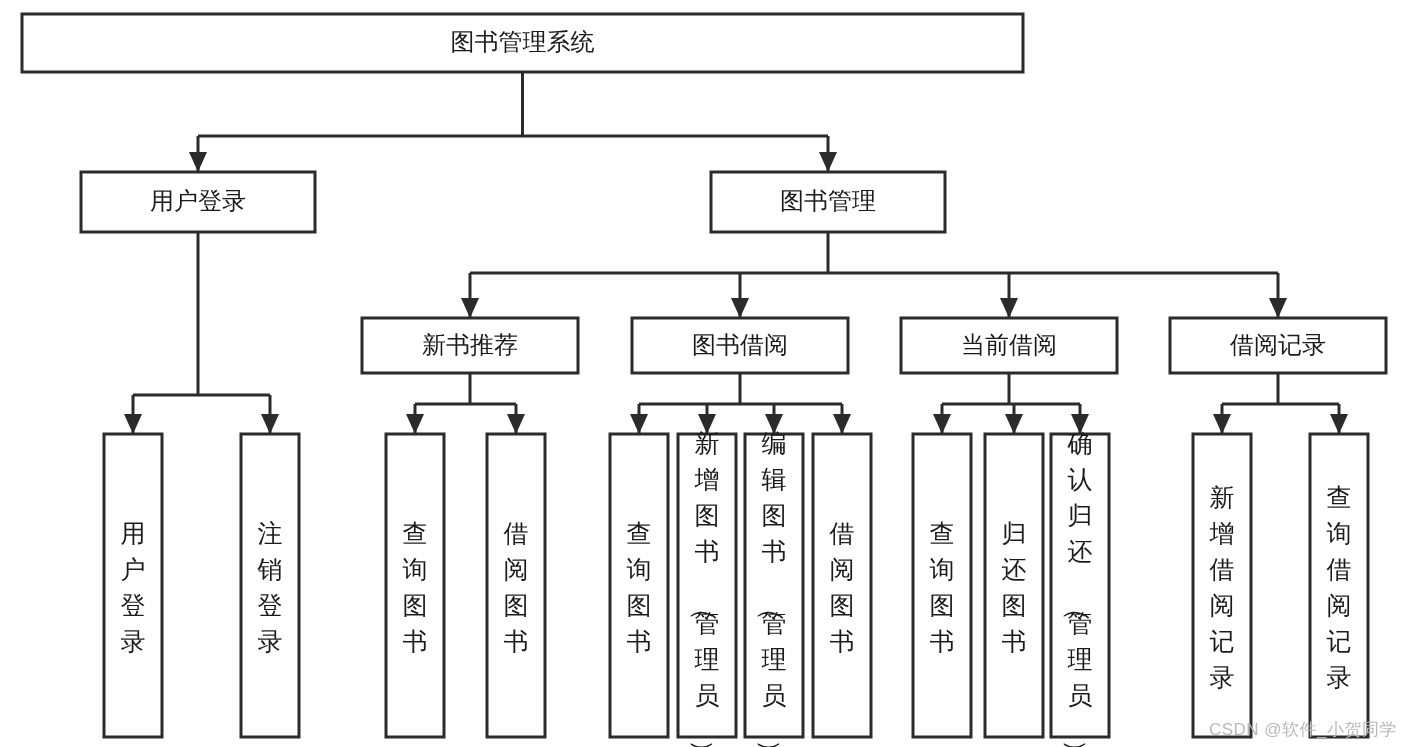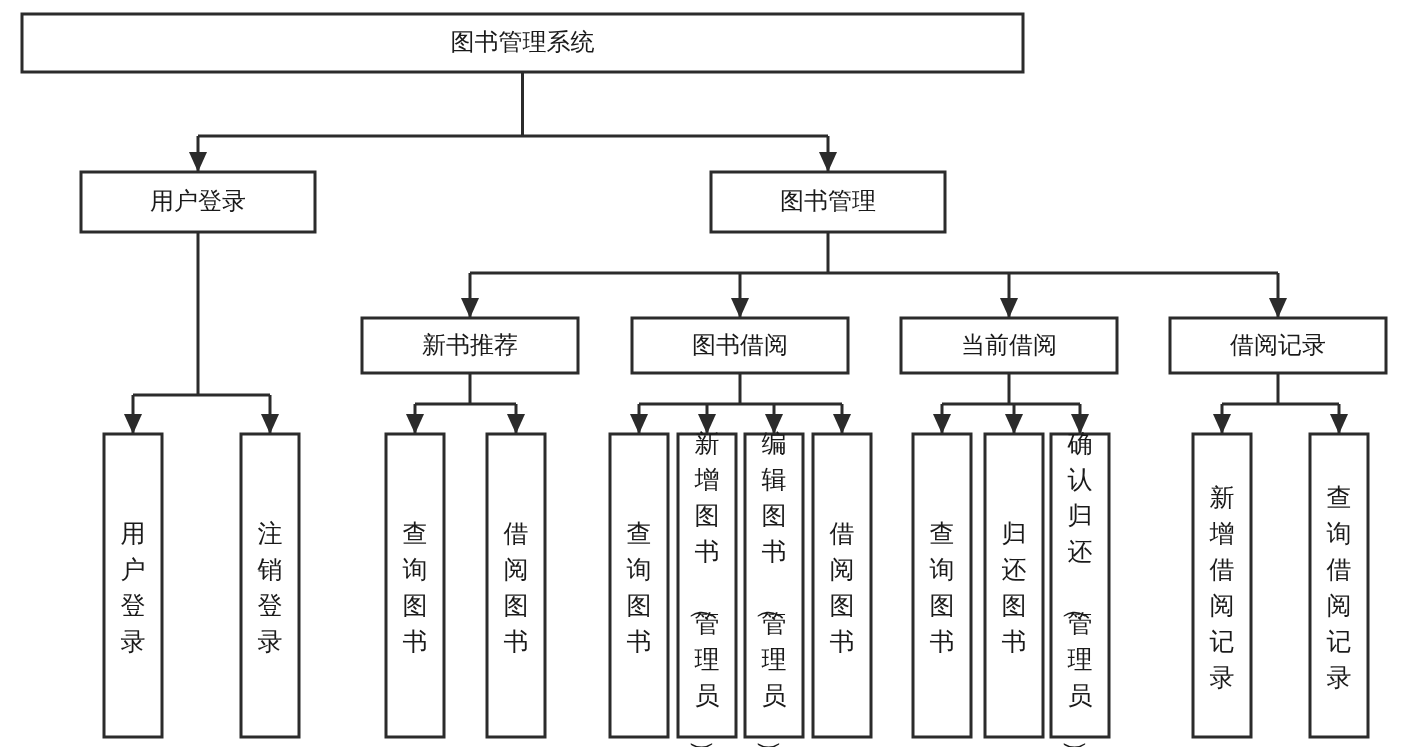--- a/index.html
+++ b/index.html
@@ -215,13 +215,14 @@
         <g>
           <rect class="node-box" x="1193" y="434" width="58" height="303"></rect>
           <text class="node-label-v" x="1222" y="505.58"><tspan x="1222" dy="0">新</tspan><tspan x="1222" dy="36">增</tspan><tspan x="1222" dy="36">借</tspan><tspan x="1222" dy="36">阅</tspan><tspan x="1222" dy="36">记</tspan><tspan x="1222" dy="36">录</tspan></text>
         </g>
         <g>
           <rect class="node-box" x="1310" y="434" width="58" height="303"></rect>
           <text class="node-label-v" x="1339" y="505.58"><tspan x="1339" dy="0">查</tspan><tspan x="1339" dy="36">询</tspan><tspan x="1339" dy="36">借</tspan><tspan x="1339" dy="36">阅</tspan><tspan x="1339" dy="36">记</tspan><tspan x="1339" dy="36">录</tspan></text>
         </g>
       </g>
   </svg>
+  <div class="watermark-text">CSDN @软件_小贺同学</div>
 </div>
 
 </body></html>

